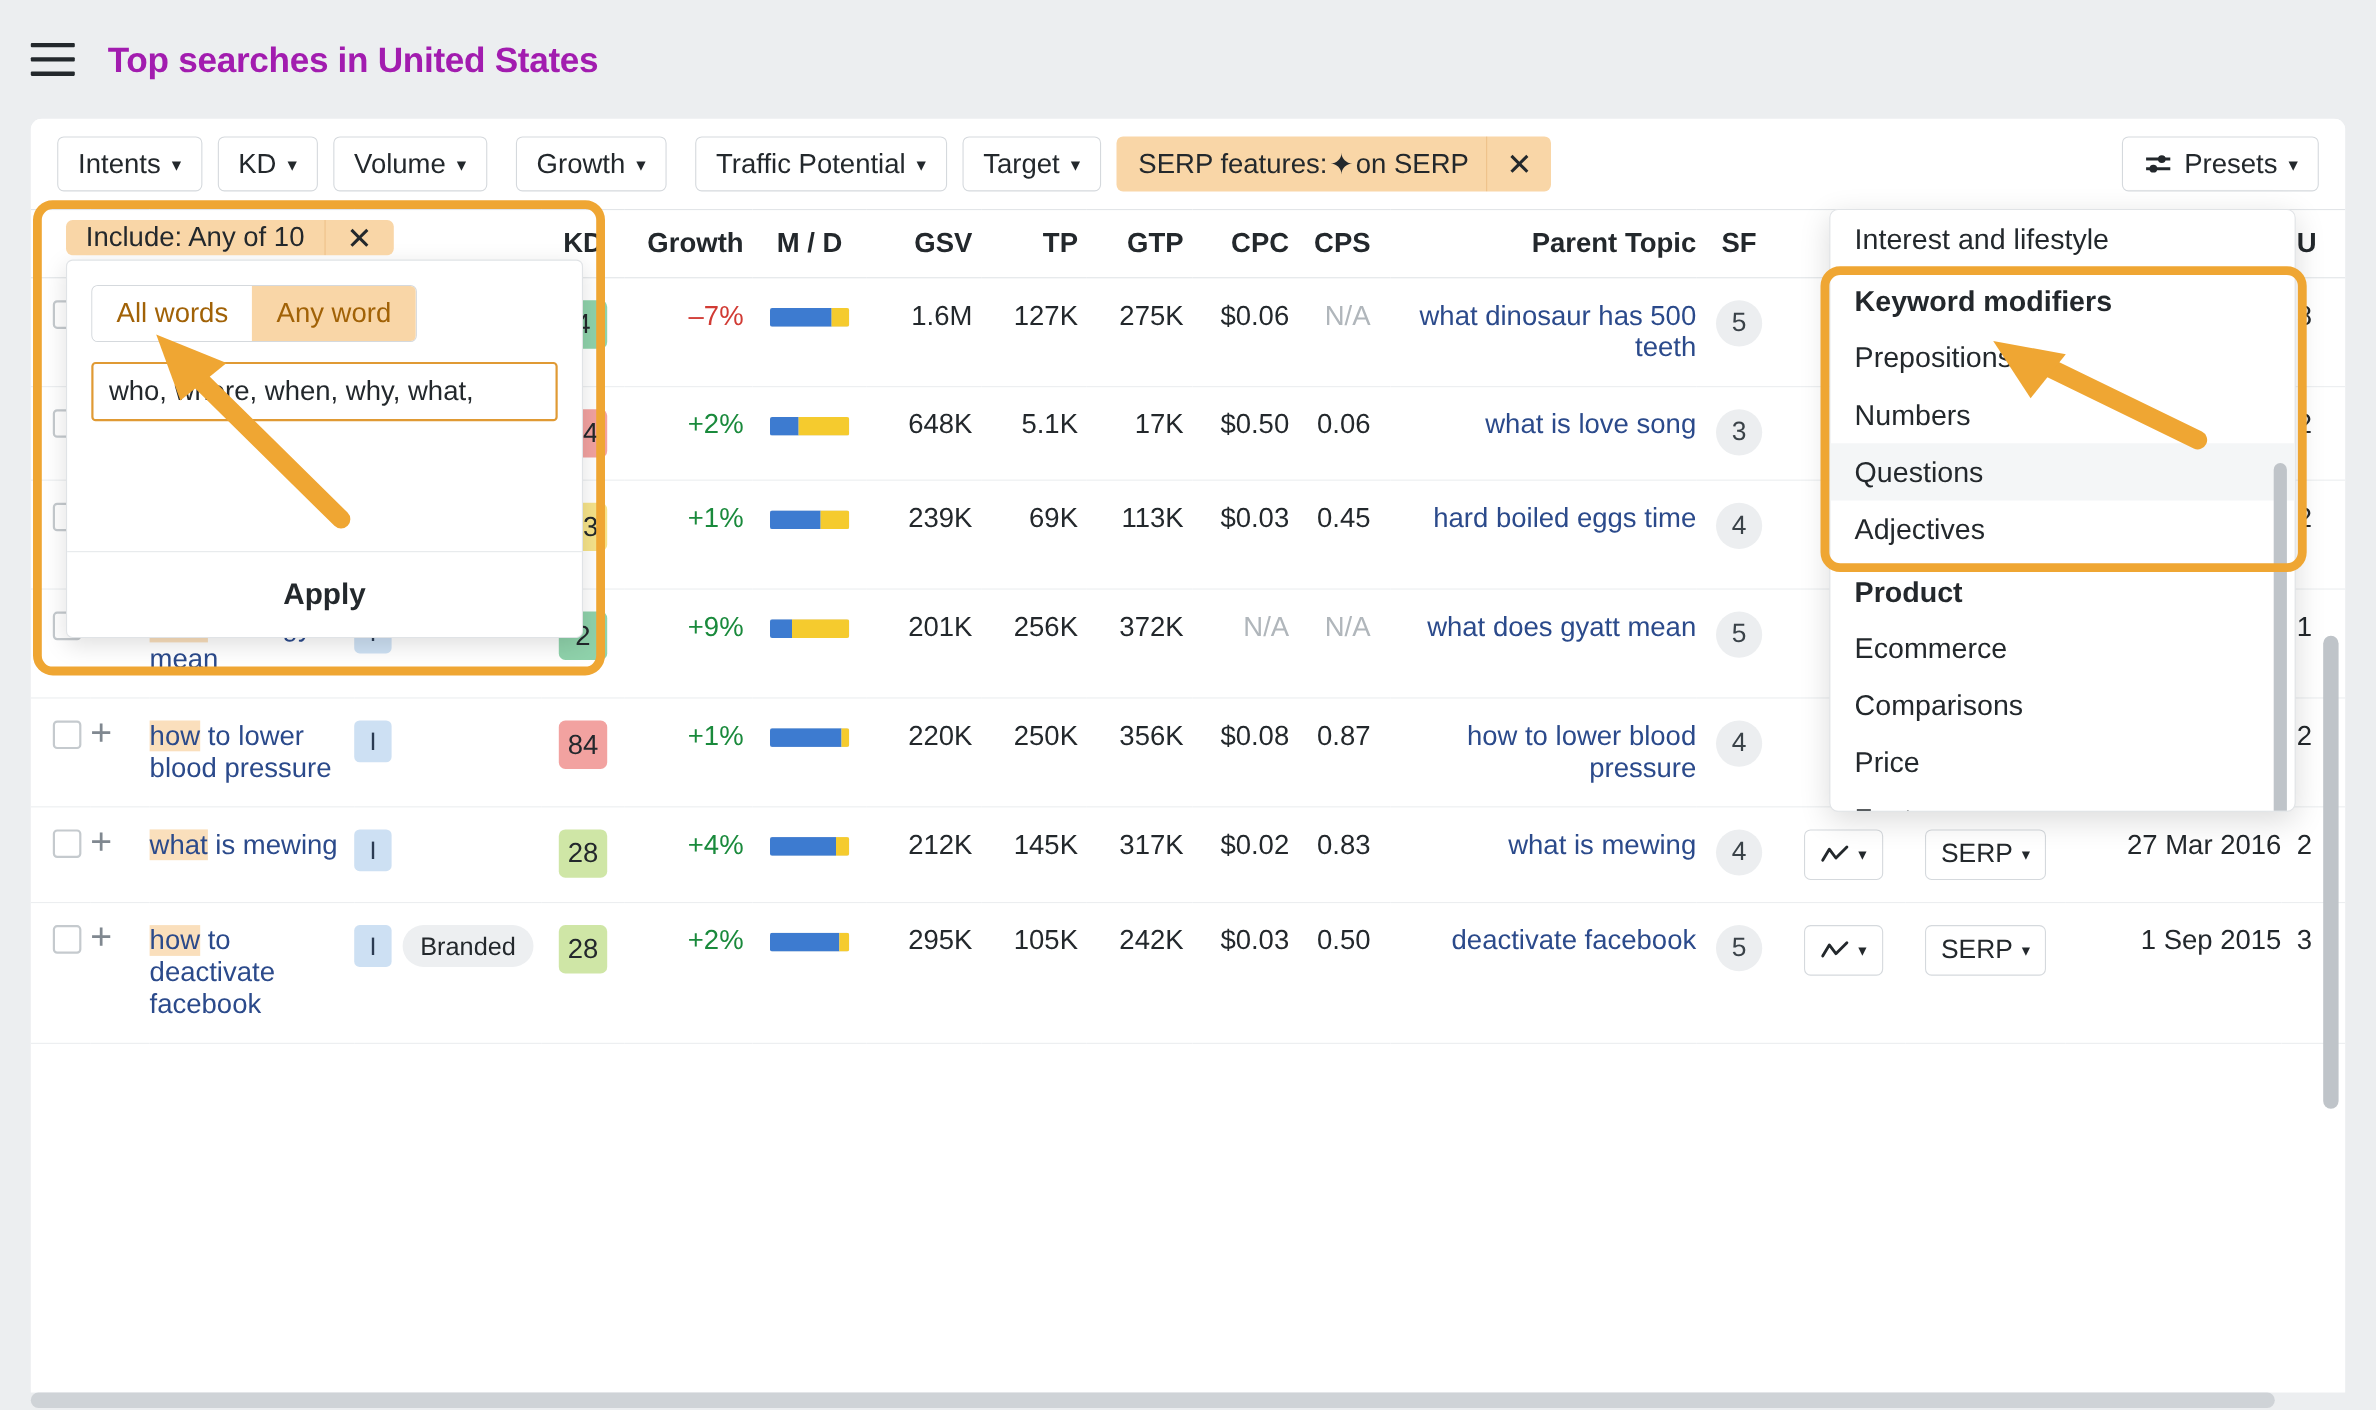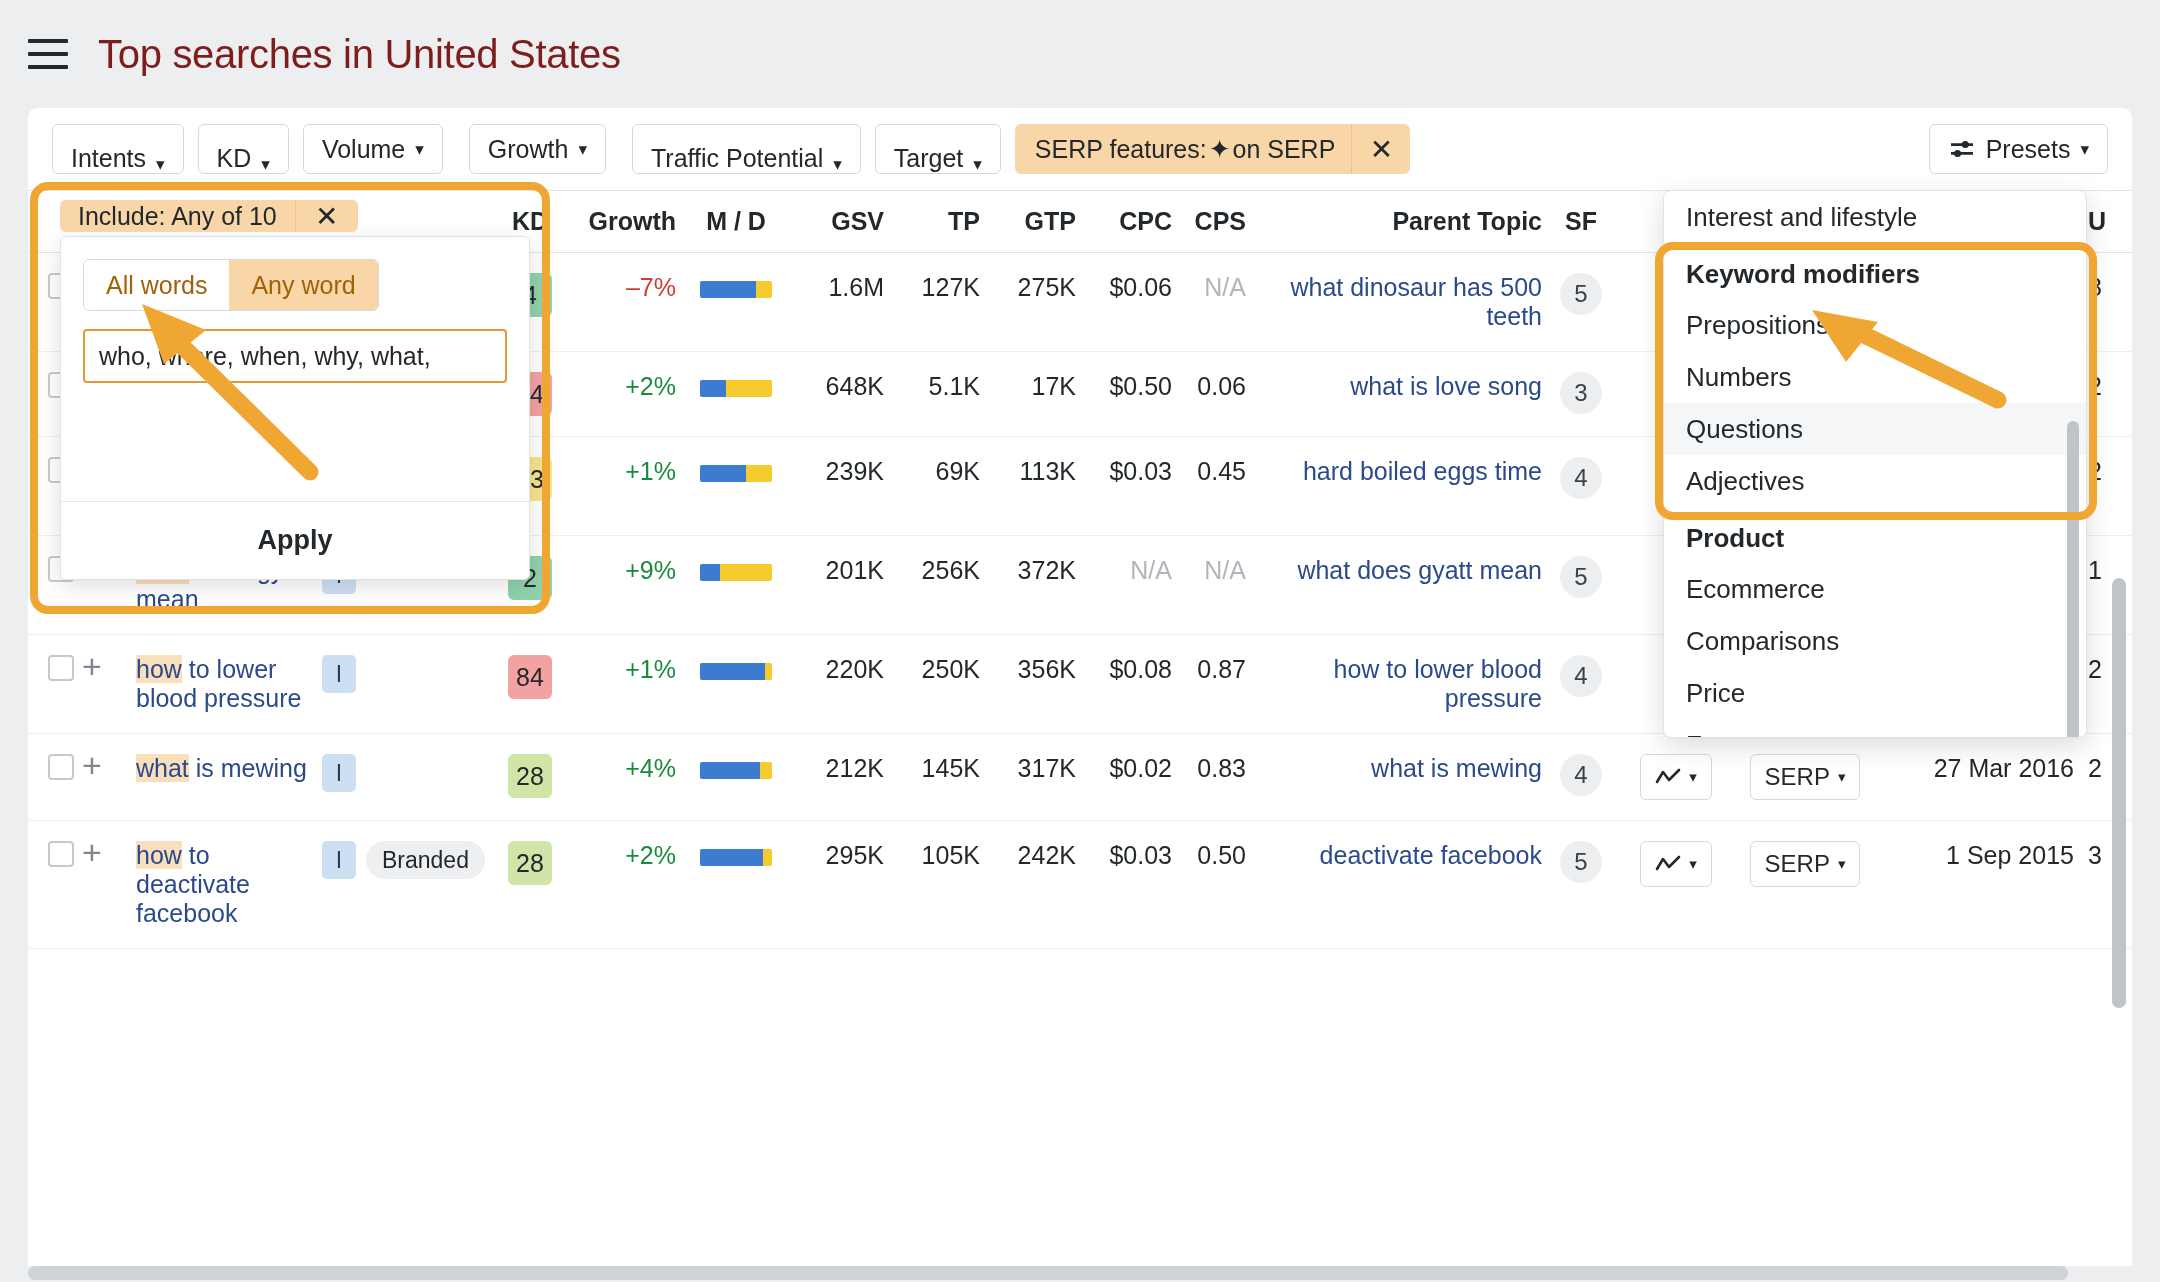--- a/index.html
+++ b/index.html
@@ -23,23 +23,23 @@
     display: flex; flex-direction: column;
     justify-content: center; gap: 9px;
     cursor: pointer;
     margin-right: 26px;
   }
   .hamburger span {
     display: block; height: 4px; width: 40px;
     background: #23282c; border-radius: 1px;
   }
   .page-title {
-    font-size: 40px;
-    font-weight: normal;
-    color: #7f1d1d;
+    font-size: 32px;
+    font-weight: bold;
+    color: #a21caf;
     letter-spacing: -0.3px;
   }
 
   
   .card {
     position: absolute;
     left: 28px; top: 108px;
     width: 2104px; height: 1158px;
     background: #ffffff;
     border-radius: 10px 10px 0 0;
@@ -64,21 +64,21 @@
     display: inline-flex;
     align-items: center;
     gap: 10px;
     padding: 0 18px;
     font-size: 25px;
     color: #23282c;
     cursor: pointer;
     white-space: nowrap;
   }
   .fbtn .caret { font-size: 17px; color: #23282c; line-height: 1; }
-  .gap-s { margin-right: 14px; align-items: flex-end; }
+  .gap-s { margin-right: 14px; }
   .gap-m { margin-right: 26px; }
 
   .serp-chip {
     display: inline-flex;
     align-items: stretch;
     height: 50px;
     background: #f9d6a7;
     border-radius: 6px;
     overflow: hidden;
     cursor: pointer;

